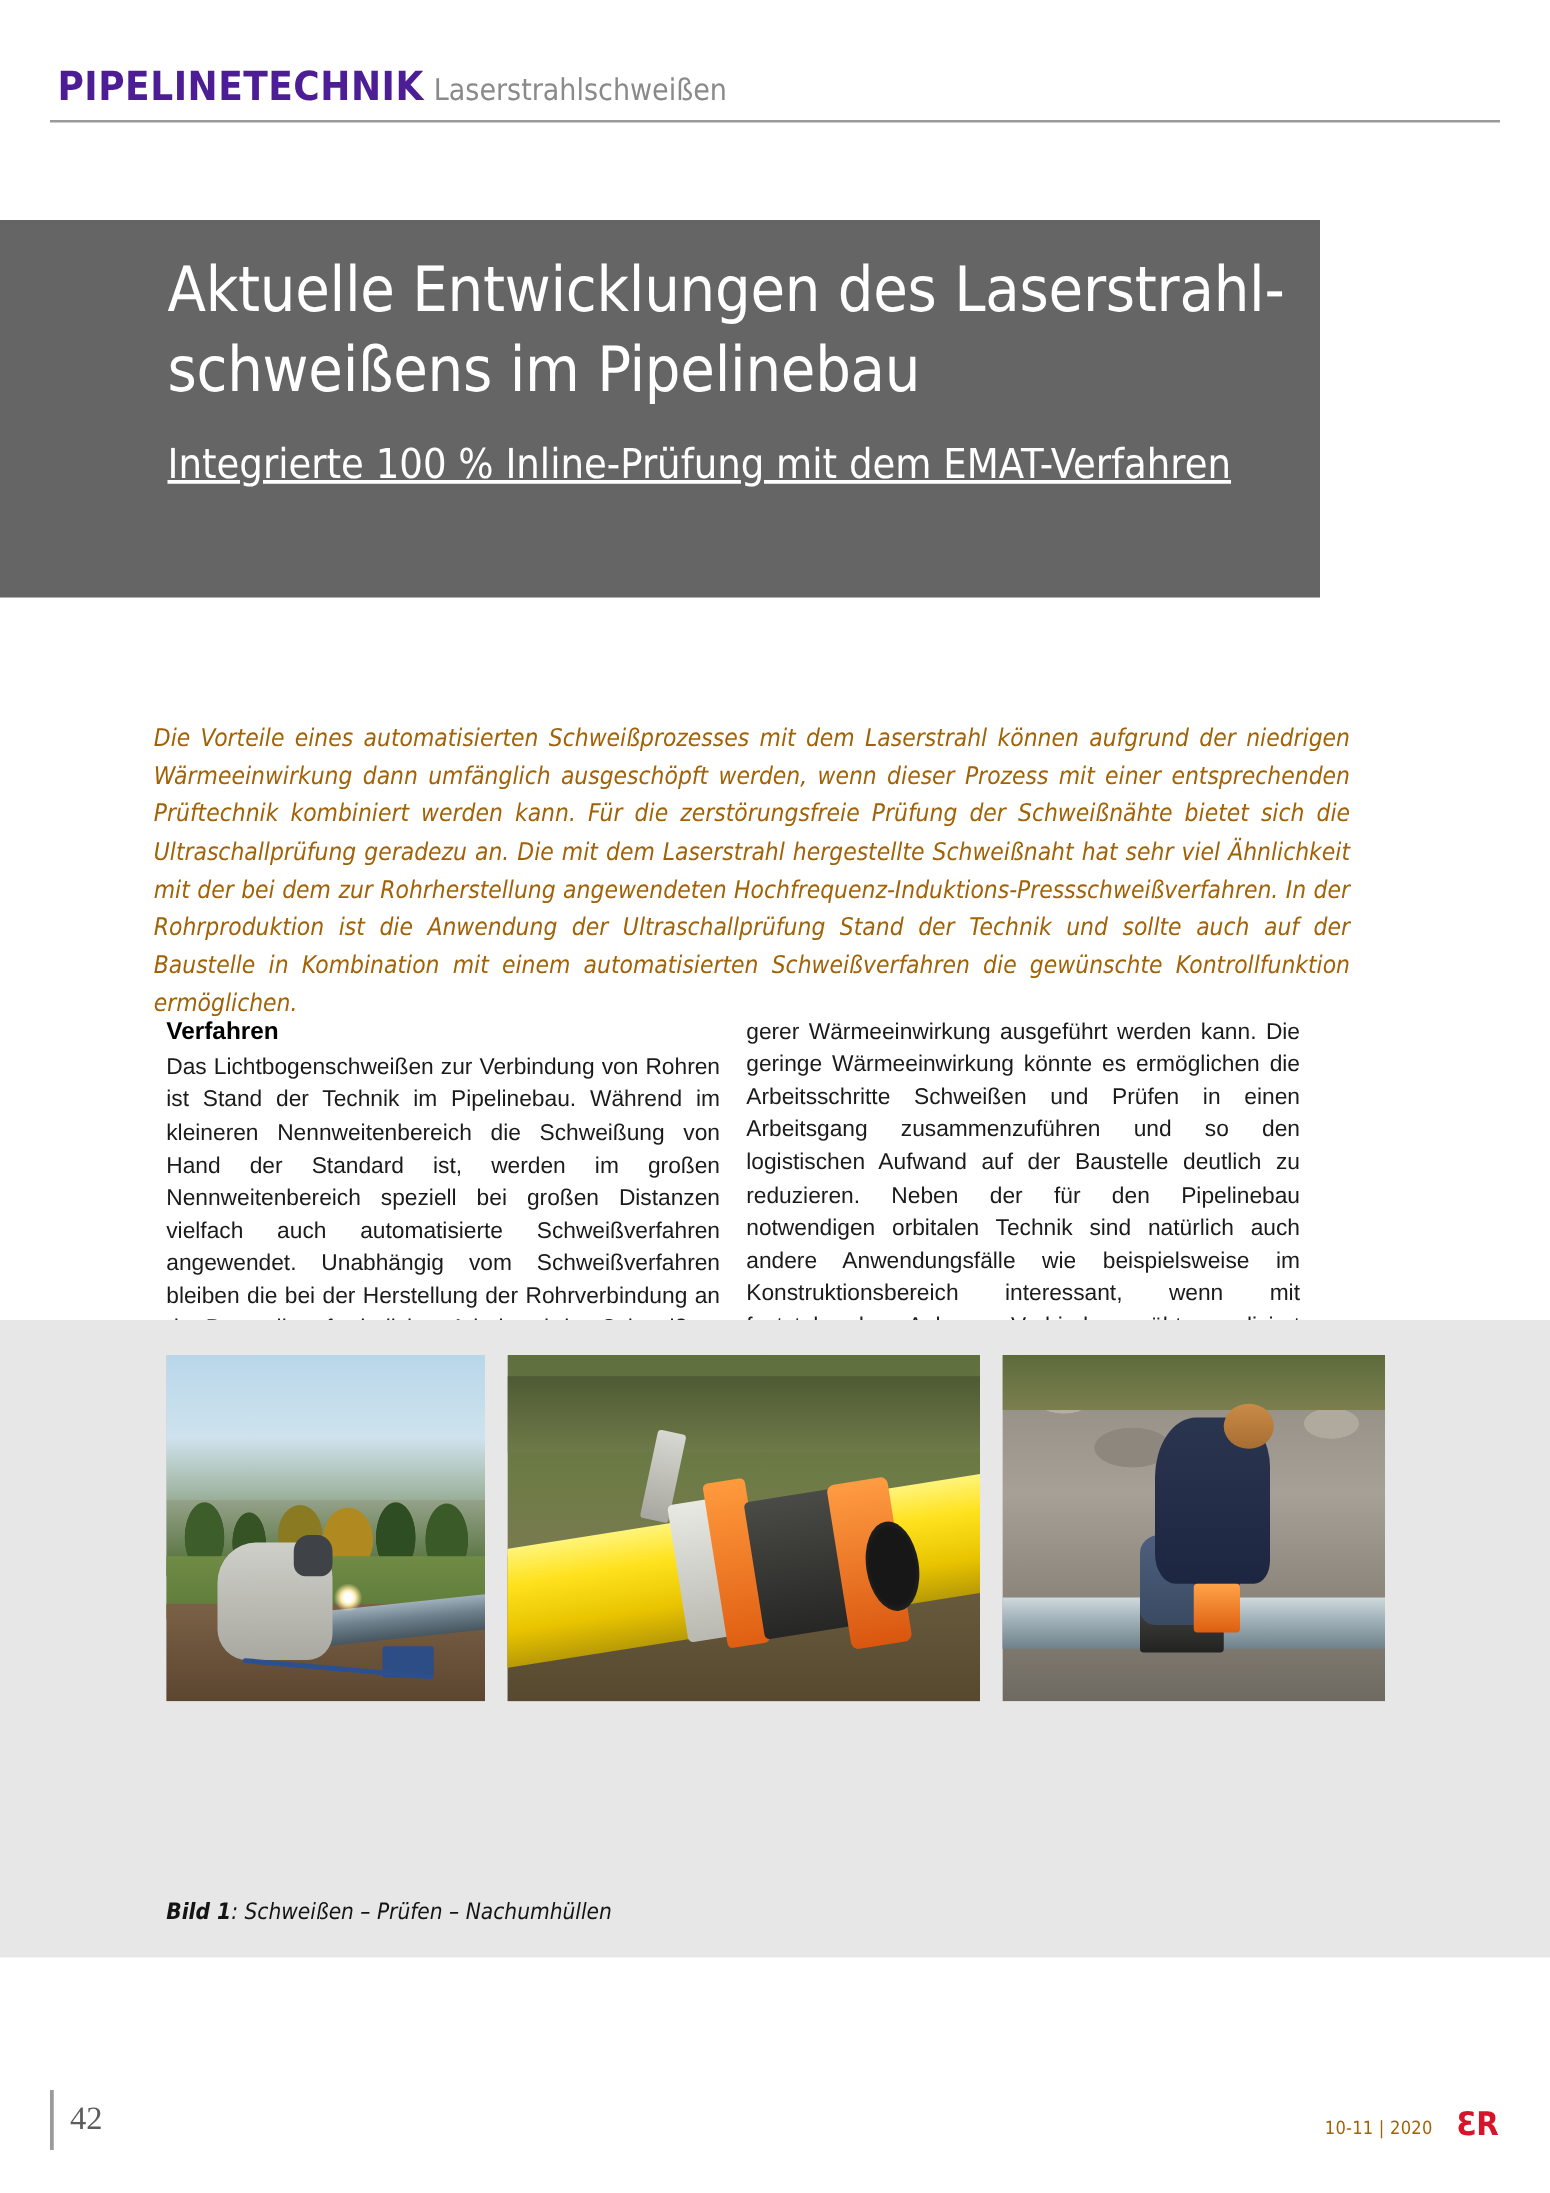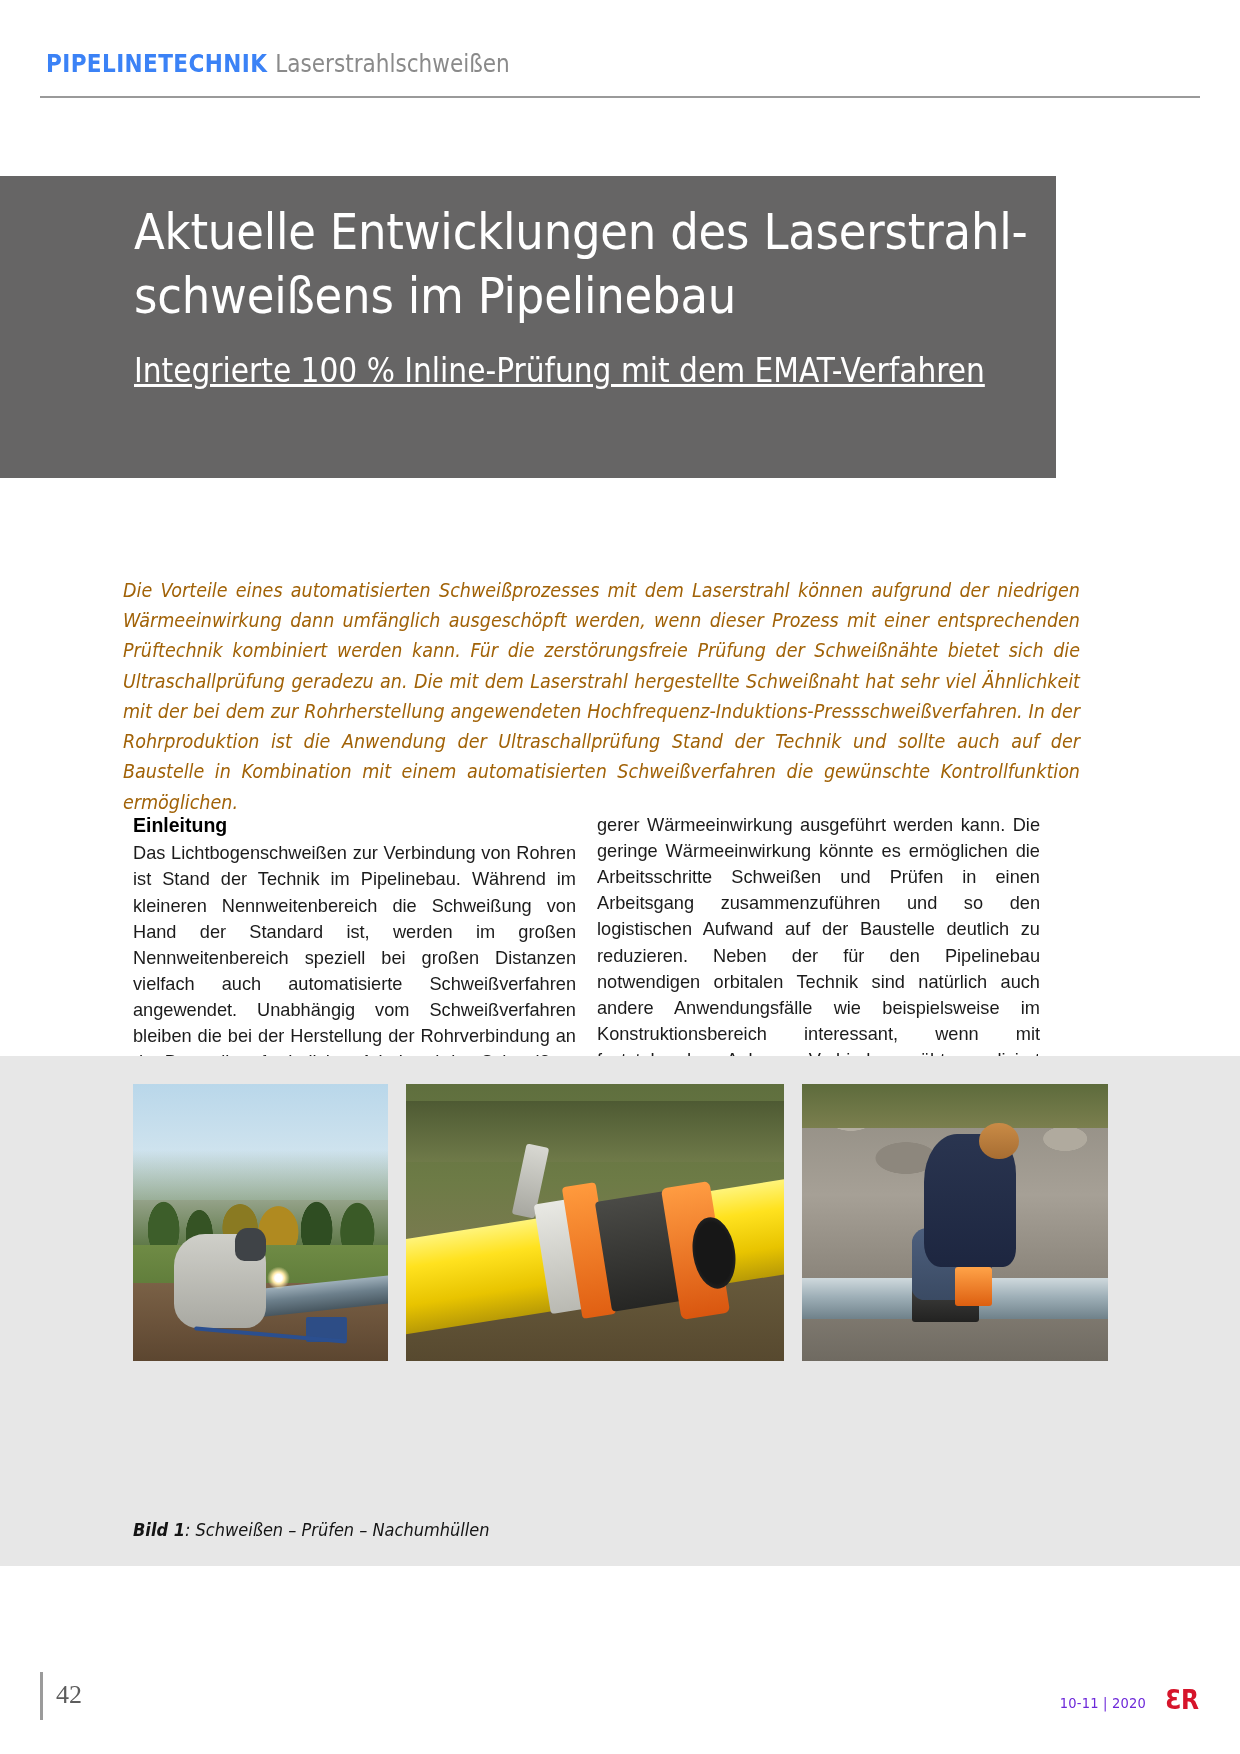--- a/index.html
+++ b/index.html
@@ -27,23 +27,23 @@
   .runhead {
     position: absolute;
     left: 46px;
     top: 50px;
     width: 1150px;
     white-space: nowrap;
   }
   .runhead-strong {
     font-family: "DejaVu Sans Condensed", "Liberation Sans Narrow", "Liberation Sans", sans-serif;
     font-weight: 700;
-    font-size: 24px;
+    font-size: 32px;
     letter-spacing: 0.4px;
-    color: #3b82f6;
+    color: #4c1d95;
   }
   .runhead-light {
     font-family: "DejaVu Sans Condensed", "Liberation Sans Narrow", "Liberation Sans", sans-serif;
     font-weight: 400;
     font-size: 24px;
     color: #8a8a8a;
     margin-left: 8px;
   }
   .runhead-rule {
     position: absolute;
@@ -209,21 +209,21 @@
     font-family: Liberation Serif, serif;
     font-size: 26px;
     color: #5d5d5d;
   }
   .issue {
     position: absolute;
     right: 94px;
     top: 1695px;
     font-family: "DejaVu Sans Condensed", "Liberation Sans Narrow", "Liberation Sans", sans-serif;
     font-size: 14.5px;
-    color: #6d28d9;
+    color: #a16207;
     letter-spacing: 0.2px;
   }
   .brand {
     position: absolute;
     right: 42px;
     top: 1685px;
     font-family: "DejaVu Sans Condensed", "Liberation Sans Narrow", "Liberation Sans", sans-serif;
     font-weight: 700;
     font-size: 26px;
     color: #d6152b;
@@ -337,21 +337,21 @@
   <div class="title-band">
     <div class="title-inner">
       <div class="doc-title">Aktuelle Entwicklungen des Laserstrahl-schweißens im Pipelinebau</div>
       <div class="doc-subtitle">Integrierte 100 % Inline-Prüfung mit dem EMAT-Verfahren</div>
     </div>
   </div>
 
   <div class="abstract">Die Vorteile eines automatisierten Schweißprozesses mit dem Laserstrahl können aufgrund der niedrigen Wärmeeinwirkung dann umfänglich ausgeschöpft werden, wenn dieser Prozess mit einer entsprechenden Prüftechnik kombiniert werden kann. Für die zerstörungsfreie Prüfung der Schweißnähte bietet sich die Ultraschallprüfung geradezu an. Die mit dem Laserstrahl hergestellte Schweißnaht hat sehr viel Ähnlichkeit mit der bei dem zur Rohrherstellung angewendeten Hochfrequenz-Induktions-Pressschweißverfahren. In der Rohrproduktion ist die Anwendung der Ultraschallprüfung Stand der Technik und sollte auch auf der Baustelle in Kombination mit einem automatisierten Schweißverfahren die gewünschte Kontrollfunktion ermöglichen.</div>
 
   <div class="col col-left">
-    <div class="section-head">Einleitung</div>
+    <div class="section-head">Verfahren</div>
     <p><span>Das Lichtbogenschweißen zur Verbindung von Rohren ist Stand der Technik im Pipelinebau. Während im kleineren Nennweitenbereich die Schweißung von Hand der Standard ist, werden im großen Nennweitenbereich speziell bei großen Distanzen vielfach auch automatisierte Schweißverfahren angewendet. Unabhängig vom Schweißverfahren bleiben die bei der Herstellung der Rohrverbindung an der Baustelle erforderlichen Arbeitsschritte Schweißen, Prüfen und Nachumhüllen eigenständige Prozesse, die nacheinander und zumeist auch von unterschiedlichen Vertragspartnern mit entsprechend zeitlichem Versatz und logistischem Aufwand für den Baustellenbetrieb abgewickelt werden (</span><span class="bild-ref">Bild 1</span><span>).</span></p>
     <p>Mit dem Laserstrahlschweißen steht eine Fügetechnik zur Verfügung, die im Vergleich zu den heute üblichen Elektroschweißverfahren deutlich fokussierter unter gerin-</p>
   </div>
 
   <div class="col col-right">
     <p>gerer Wärmeeinwirkung ausgeführt werden kann. Die geringe Wärmeeinwirkung könnte es ermöglichen die Arbeitsschritte Schweißen und Prüfen in einen Arbeitsgang zusammenzuführen und so den logistischen Aufwand auf der Baustelle deutlich zu reduzieren. Neben der für den Pipelinebau notwendigen orbitalen Technik sind natürlich auch andere Anwendungsfälle wie beispielsweise im Konstruktionsbereich interessant, wenn mit feststehenden Anlagen Verbindungsnähte realisiert werden.</p>
     <p>Als zerstörungsfreies Prüfverfahren bietet sich die Ultraschallprüfung an. Mit den auf der Baustelle üblichen manuellen Verfahren können laut Regelwerk Wanddicke ab 6 mm geprüft werden [1]. Automatisierte Verfahren erfordern eine Validierung dieser Einsatzgrenzen, die laut Regelwerk ab ca. 6 mm angewendet werden kann. Mit Blick auf den hier interessanten kleineren Durchmesserbe-</p>
   </div>
 
   <div class="figure-band">

